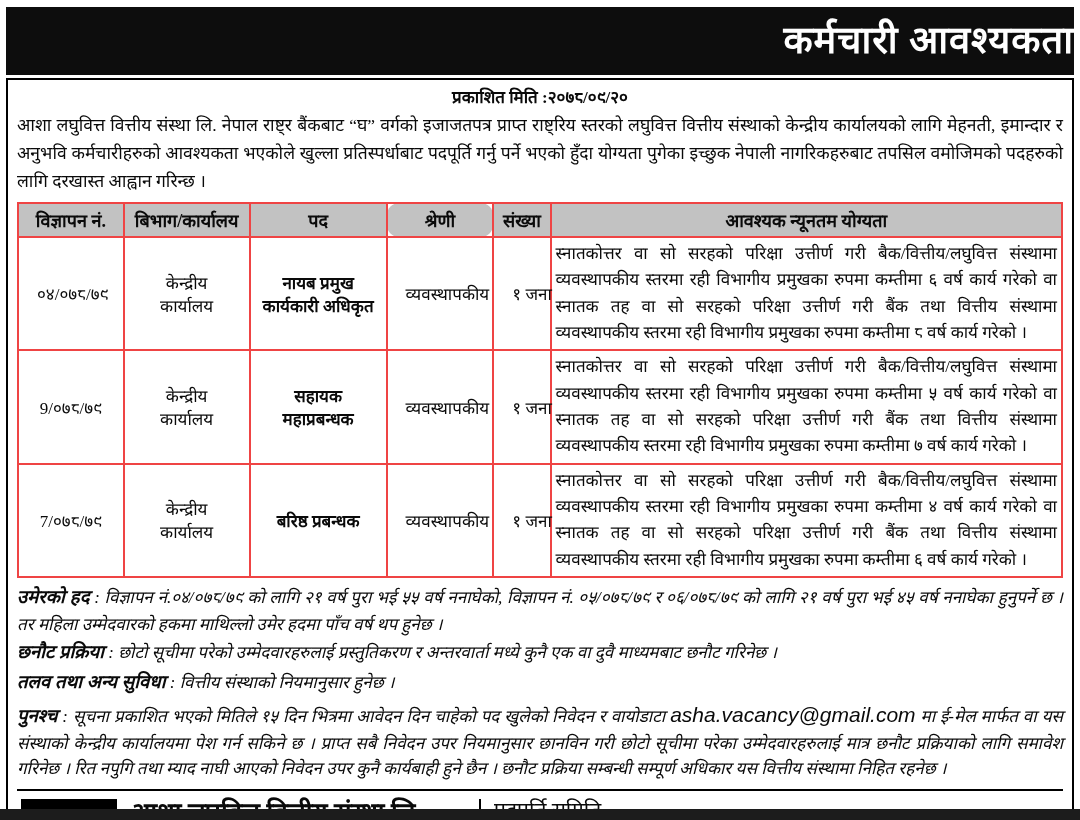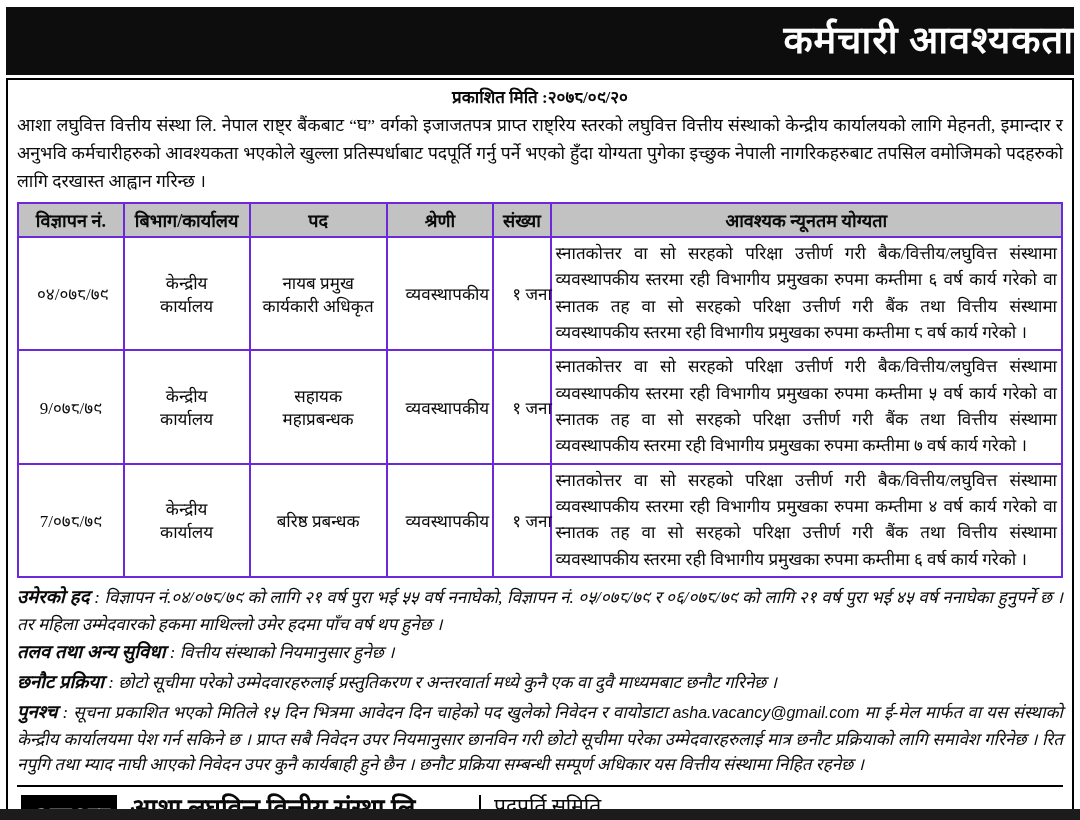--- a/index.html
+++ b/index.html
@@ -19,40 +19,40 @@
   
   .main-box{
     border:2px solid #000;margin-top:3px;height:741px;
     padding:3px 9px 0 9px;box-sizing:border-box;overflow:hidden;
   }
   .pub-date{text-align:center;font-weight:bold;font-size:17px;margin:2px 0 3px 0;}
   .intro{font-size:17.5px;line-height:1.6;text-align:justify;margin:0 0 7px 0;}
 
   
   table.vacancy{width:100%;border-collapse:collapse;table-layout:fixed;}
-  table.vacancy th,table.vacancy td{border:2px solid #6d28d9;vertical-align:middle;}
+  table.vacancy th,table.vacancy td{border:2px solid #ef4444;vertical-align:middle;}
   table.vacancy th{
     background:#c2c2c2;font-size:18px;font-weight:bold;padding:4px 2px;text-align:center;
   }
   table.vacancy thead tr{height:30px;}
   table.vacancy tbody tr{height:106px;}
   td.c{ text-align:center;font-size:17px;padding:18px;}
   td.qual{
     text-align:justify;font-size:17px;line-height:1.55;padding:3px 4px;
   }
   .w-ad{width:9.9%;} .w-off{width:11.9%;} .w-pos{width:13%;}
-  .w-lvl{width:10%;} .w-cnt{width:5.1%;} .w-q{width:50.1%;}
-  td.pos{padding:8px 12px;}
+  .w-lvl{width:10%;border-radius:12px;} .w-cnt{width:5.1%;} .w-q{width:50.1%;}
+  td.pos{padding:8px 12px;font-weight:bold;}
   td.cnt{white-space:nowrap;}
 
   
   .note{font-size:17px;line-height:1.5;margin:6px 0 1px 0;text-align:justify;font-style:italic;}
   .note b{font-size:18.5px;}
   .note.tight{margin-top:2px;}
-  .email{font-family:"Liberation Sans","DejaVu Sans",sans-serif;font-size:16px;}
+  .email{font-family:"Liberation Sans","DejaVu Sans",sans-serif;font-size:21px;}
 
   
   .footer{display:flex;border-top:2px solid #000;margin-top:7px;padding:8px 0 0 0;height:84px;box-sizing:border-box;}
   .footer-left{flex:0 0 460px;display:flex;gap:11px;align-items:flex-start;padding-left:4px;box-sizing:border-box;}
   .logo-box{
     background:#000;color:#fff;font-weight:bold;font-size:41px;line-height:1.0;
     padding:6px 8px 13px 8px;flex:0 0 auto;
   }
   .org-names{flex:1;}
   .org-np{font-size:26px;font-weight:bold;border-bottom:3px solid #000;padding:0 2px 3px 2px;line-height:1.05;}
@@ -115,25 +115,25 @@
           <td class="qual">स्नातकोत्तर वा सो सरहको परिक्षा उत्तीर्ण गरी बैक/वित्तीय/लघुवित्त संस्थामा व्यवस्थापकीय स्तरमा रही विभागीय प्रमुखका रुपमा कम्तीमा ४ वर्ष कार्य गरेको वा स्नातक तह वा सो सरहको परिक्षा उत्तीर्ण गरी बैंक तथा वित्तीय संस्थामा व्यवस्थापकीय स्तरमा रही विभागीय प्रमुखका रुपमा कम्तीमा ६ वर्ष कार्य गरेको ।</td>
         </tr>
       </tbody>
     </table>
 
     <p class="note">
       <b>उमेरको हद</b><span> : विज्ञापन नं.०४/०७८/७९ को लागि २१ वर्ष पुरा भई ५५ वर्ष ननाघेको, विज्ञापन नं. ०५/०७८/७९ र ०६/०७८/७९ को लागि २१ वर्ष पुरा भई ४५ वर्ष ननाघेका हुनुपर्ने छ । तर महिला उम्मेदवारको हकमा माथिल्लो उमेर हदमा पाँच वर्ष थप हुनेछ ।</span>
     </p>
 
     <p class="note tight">
-      <b>तलव तथा अन्य सुविधा</b><span> : वित्तीय संस्थाको नियमानुसार हुनेछ ।</span>
+      <b>छनौट प्रक्रिया</b><span> : छोटो सूचीमा परेको उम्मेदवारहरुलाई प्रस्तुतिकरण र अन्तरवार्ता मध्ये कुनै एक वा दुवै माध्यमबाट छनौट गरिनेछ ।</span>
     </p>
 
     <p class="note tight">
-      <b>छनौट प्रक्रिया</b><span> : छोटो सूचीमा परेको उम्मेदवारहरुलाई प्रस्तुतिकरण र अन्तरवार्ता मध्ये कुनै एक वा दुवै माध्यमबाट छनौट गरिनेछ ।</span>
+      <b>तलव तथा अन्य सुविधा</b><span> : वित्तीय संस्थाको नियमानुसार हुनेछ ।</span>
     </p>
 
     <p class="note tight">
       <b>पुनश्च</b><span> : सूचना प्रकाशित भएको मितिले १५ दिन भित्रमा आवेदन दिन चाहेको पद खुलेको निवेदन र वायोडाटा </span><span class="email">asha.vacancy@gmail.com</span><span> मा ई-मेल मार्फत  वा यस संस्थाको केन्द्रीय कार्यालयमा पेश गर्न सकिने छ । प्राप्त सबै निवेदन उपर नियमानुसार छानविन गरी छोटो सूचीमा परेका उम्मेदवारहरुलाई मात्र छनौट प्रक्रियाको लागि समावेश गरिनेछ । रित नपुगि तथा म्याद नाघी आएको निवेदन उपर कुनै कार्यबाही हुने छैन । छनौट प्रक्रिया सम्बन्धी सम्पूर्ण अधिकार यस वित्तीय संस्थामा निहित रहनेछ ।</span>
     </p>
 
     <div class="footer">
       <div class="footer-left">
         <div class="logo-box">
           <span>आशा</span>

